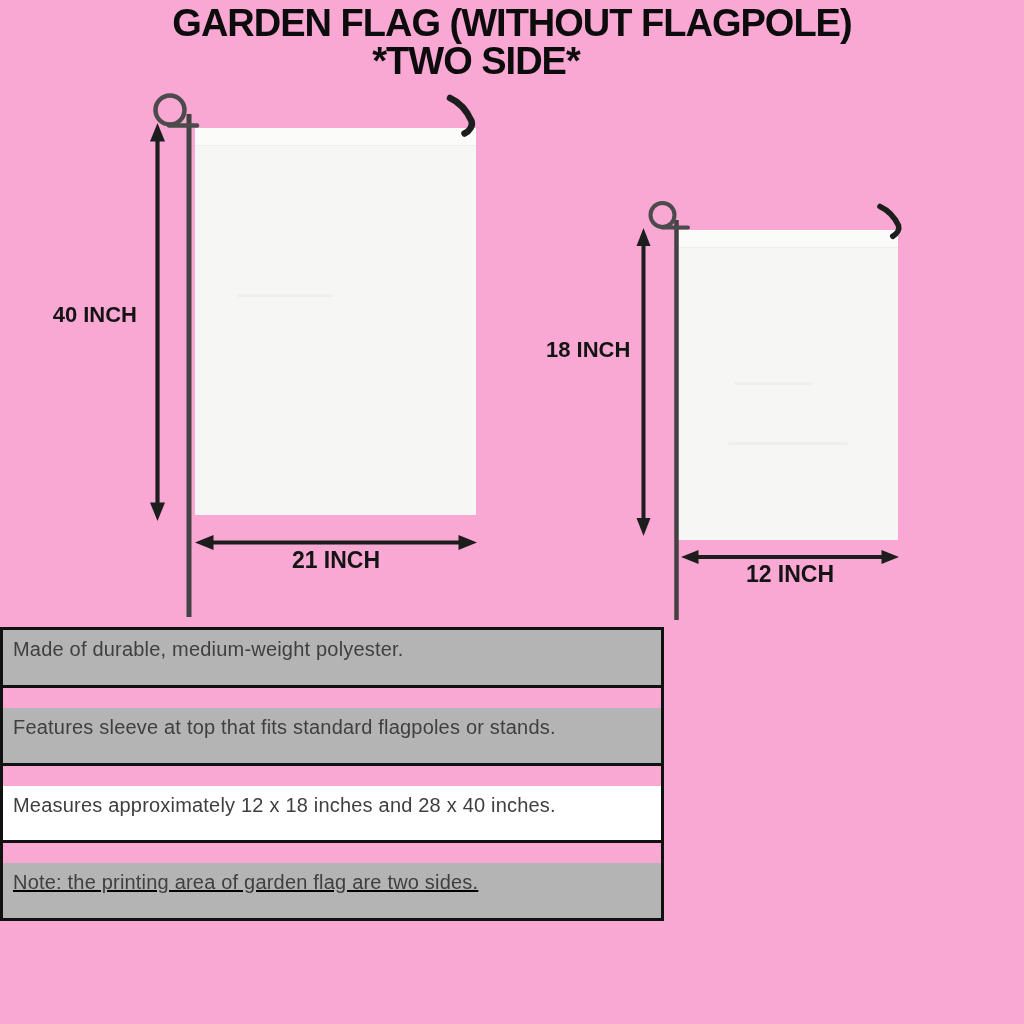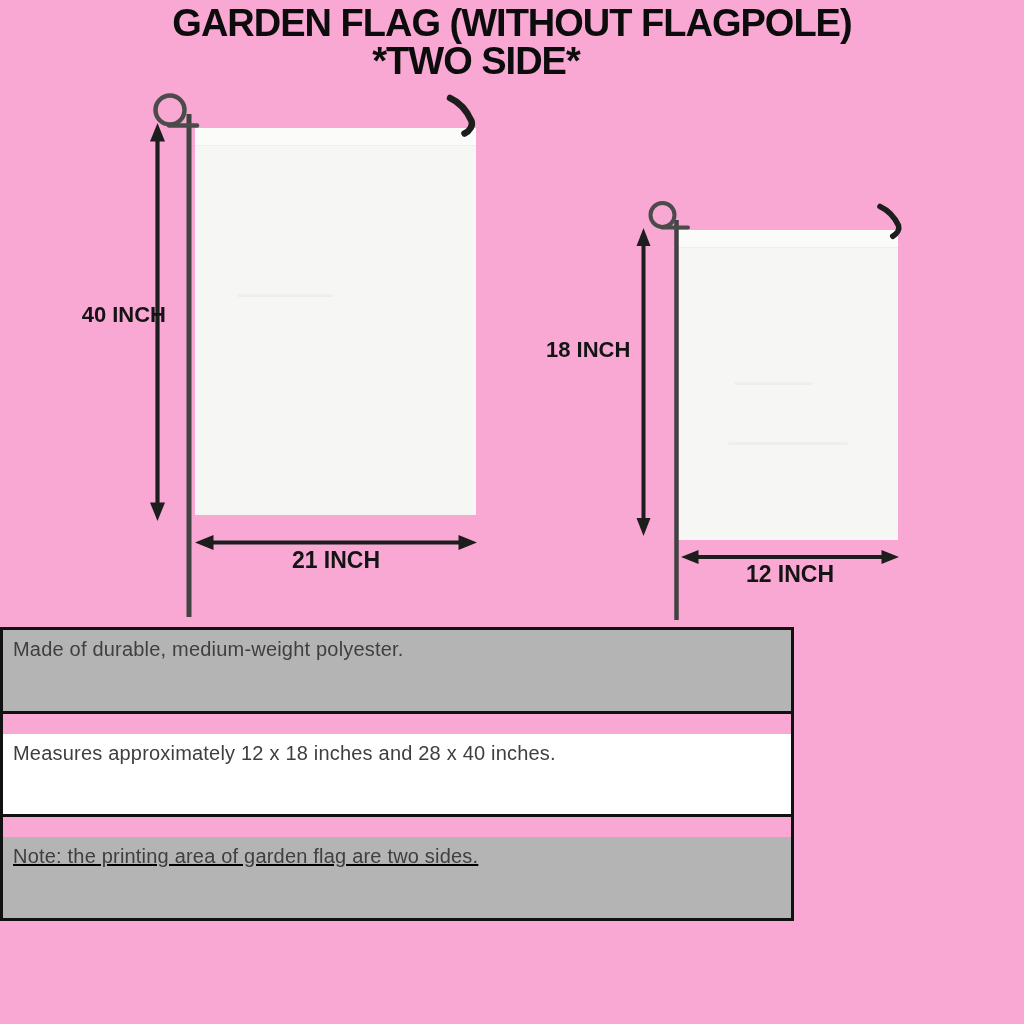--- a/index.html
+++ b/index.html
@@ -22,27 +22,27 @@
   .fold-b{left:56px;top:152px;width:78px;}
   .fold-c{left:50px;top:212px;width:120px;}
   
   .ink{position:absolute;left:0;top:0;width:1024px;height:1024px;}
   .pole-stroke{stroke:var(--pole,#424242);}
   .loop-stroke{stroke:var(--loop,#4b4b4b);}
   .ink-stroke{stroke:var(--ink,#1d1d1d);}
   .ink-fill{fill:var(--ink,#1d1d1d);}
   
   .dim-label{position:absolute;font-weight:bold;font-size:22px;color:#141414;letter-spacing:0;white-space:nowrap;}
-  .label-40{left:74px;top:302px;width:92px;text-align:right;}
+  .label-40{left:45px;top:302px;width:92px;text-align:right;}
   .label-18{left:546px;top:337px;width:82px;text-align:right;}
   .label-28{left:236px;top:547px;width:200px;text-align:center;font-size:23px;}
   .label-12{left:690px;top:561px;width:200px;text-align:center;font-size:23px;}
   
   .specs{
-    position:absolute;left:0;top:627px;width:794px;height:294px;box-sizing:border-box;
+    position:absolute;left:0;top:627px;width:664px;height:294px;box-sizing:border-box;
     border:3px solid var(--row-border,#111111);display:flex;flex-direction:column;gap:20px;
   }
   .spec-row{flex:1;box-sizing:border-box;border-bottom:3px solid var(--row-border,#111111);
             background:#ffffff;display:block;}
   .spec-row:last-child{border-bottom:none;text-decoration:underline;}
   .spec-row.shaded{background:var(--shaded-row,#b4b4b4);}
   .spec-text{display:block;padding:7px 0 0 10px;font-size:20px;line-height:24px;
              color:var(--row-text,#3f3f3f);letter-spacing:0.2px;}
 </style>
 </head>
@@ -109,20 +109,23 @@
 
   <div class="dim-label label-40">40 INCH</div>
   <div class="dim-label label-28">21 INCH</div>
   <div class="dim-label label-18">18 INCH</div>
   <div class="dim-label label-12">12 INCH</div>
 
   <div class="specs">
     <div class="spec-row shaded">
       <span class="spec-text">Made of durable, medium-weight polyester.</span>
     </div>
+    <div class="spec-row shaded">
+      <span class="spec-text">Features sleeve at top that fits standard flagpoles or stands.</span>
+    </div>
     <div class="spec-row">
       <span class="spec-text">Measures approximately 12 x 18 inches and 28 x 40 inches.</span>
     </div>
     <div class="spec-row shaded">
       <span class="spec-text">Note: the printing area of garden flag are two sides.</span>
     </div>
   </div>
 
 </div>
 

